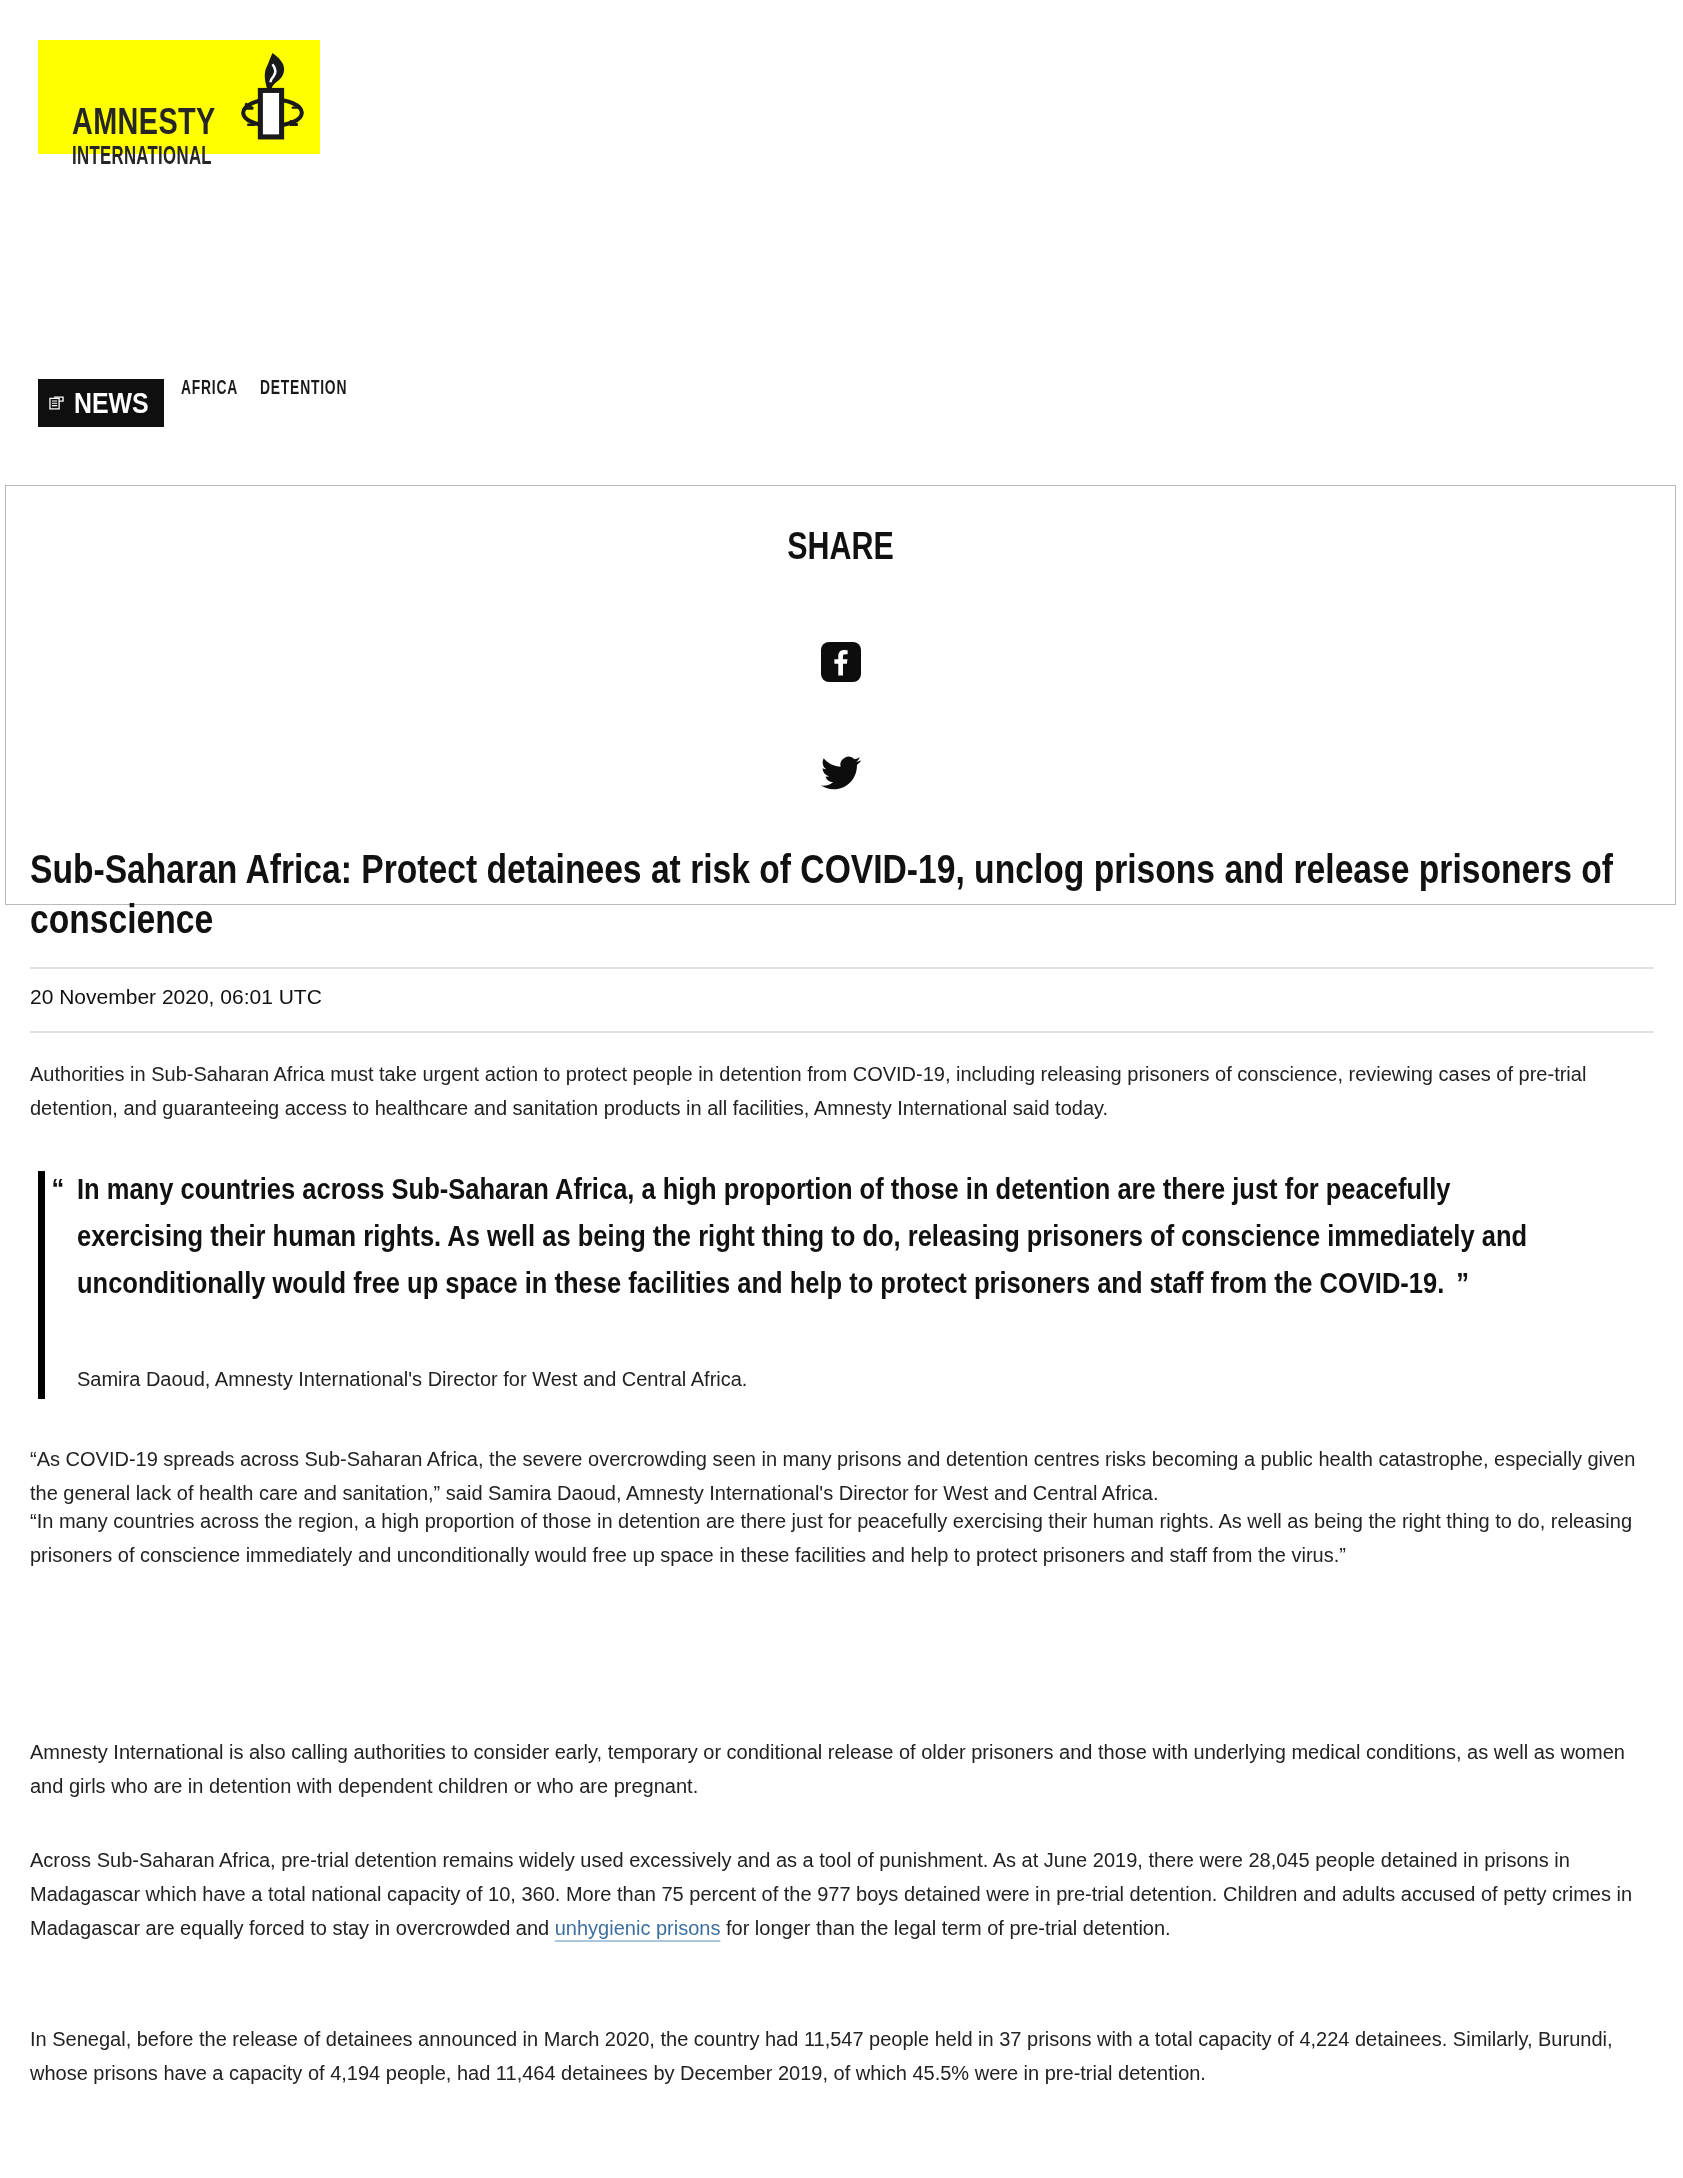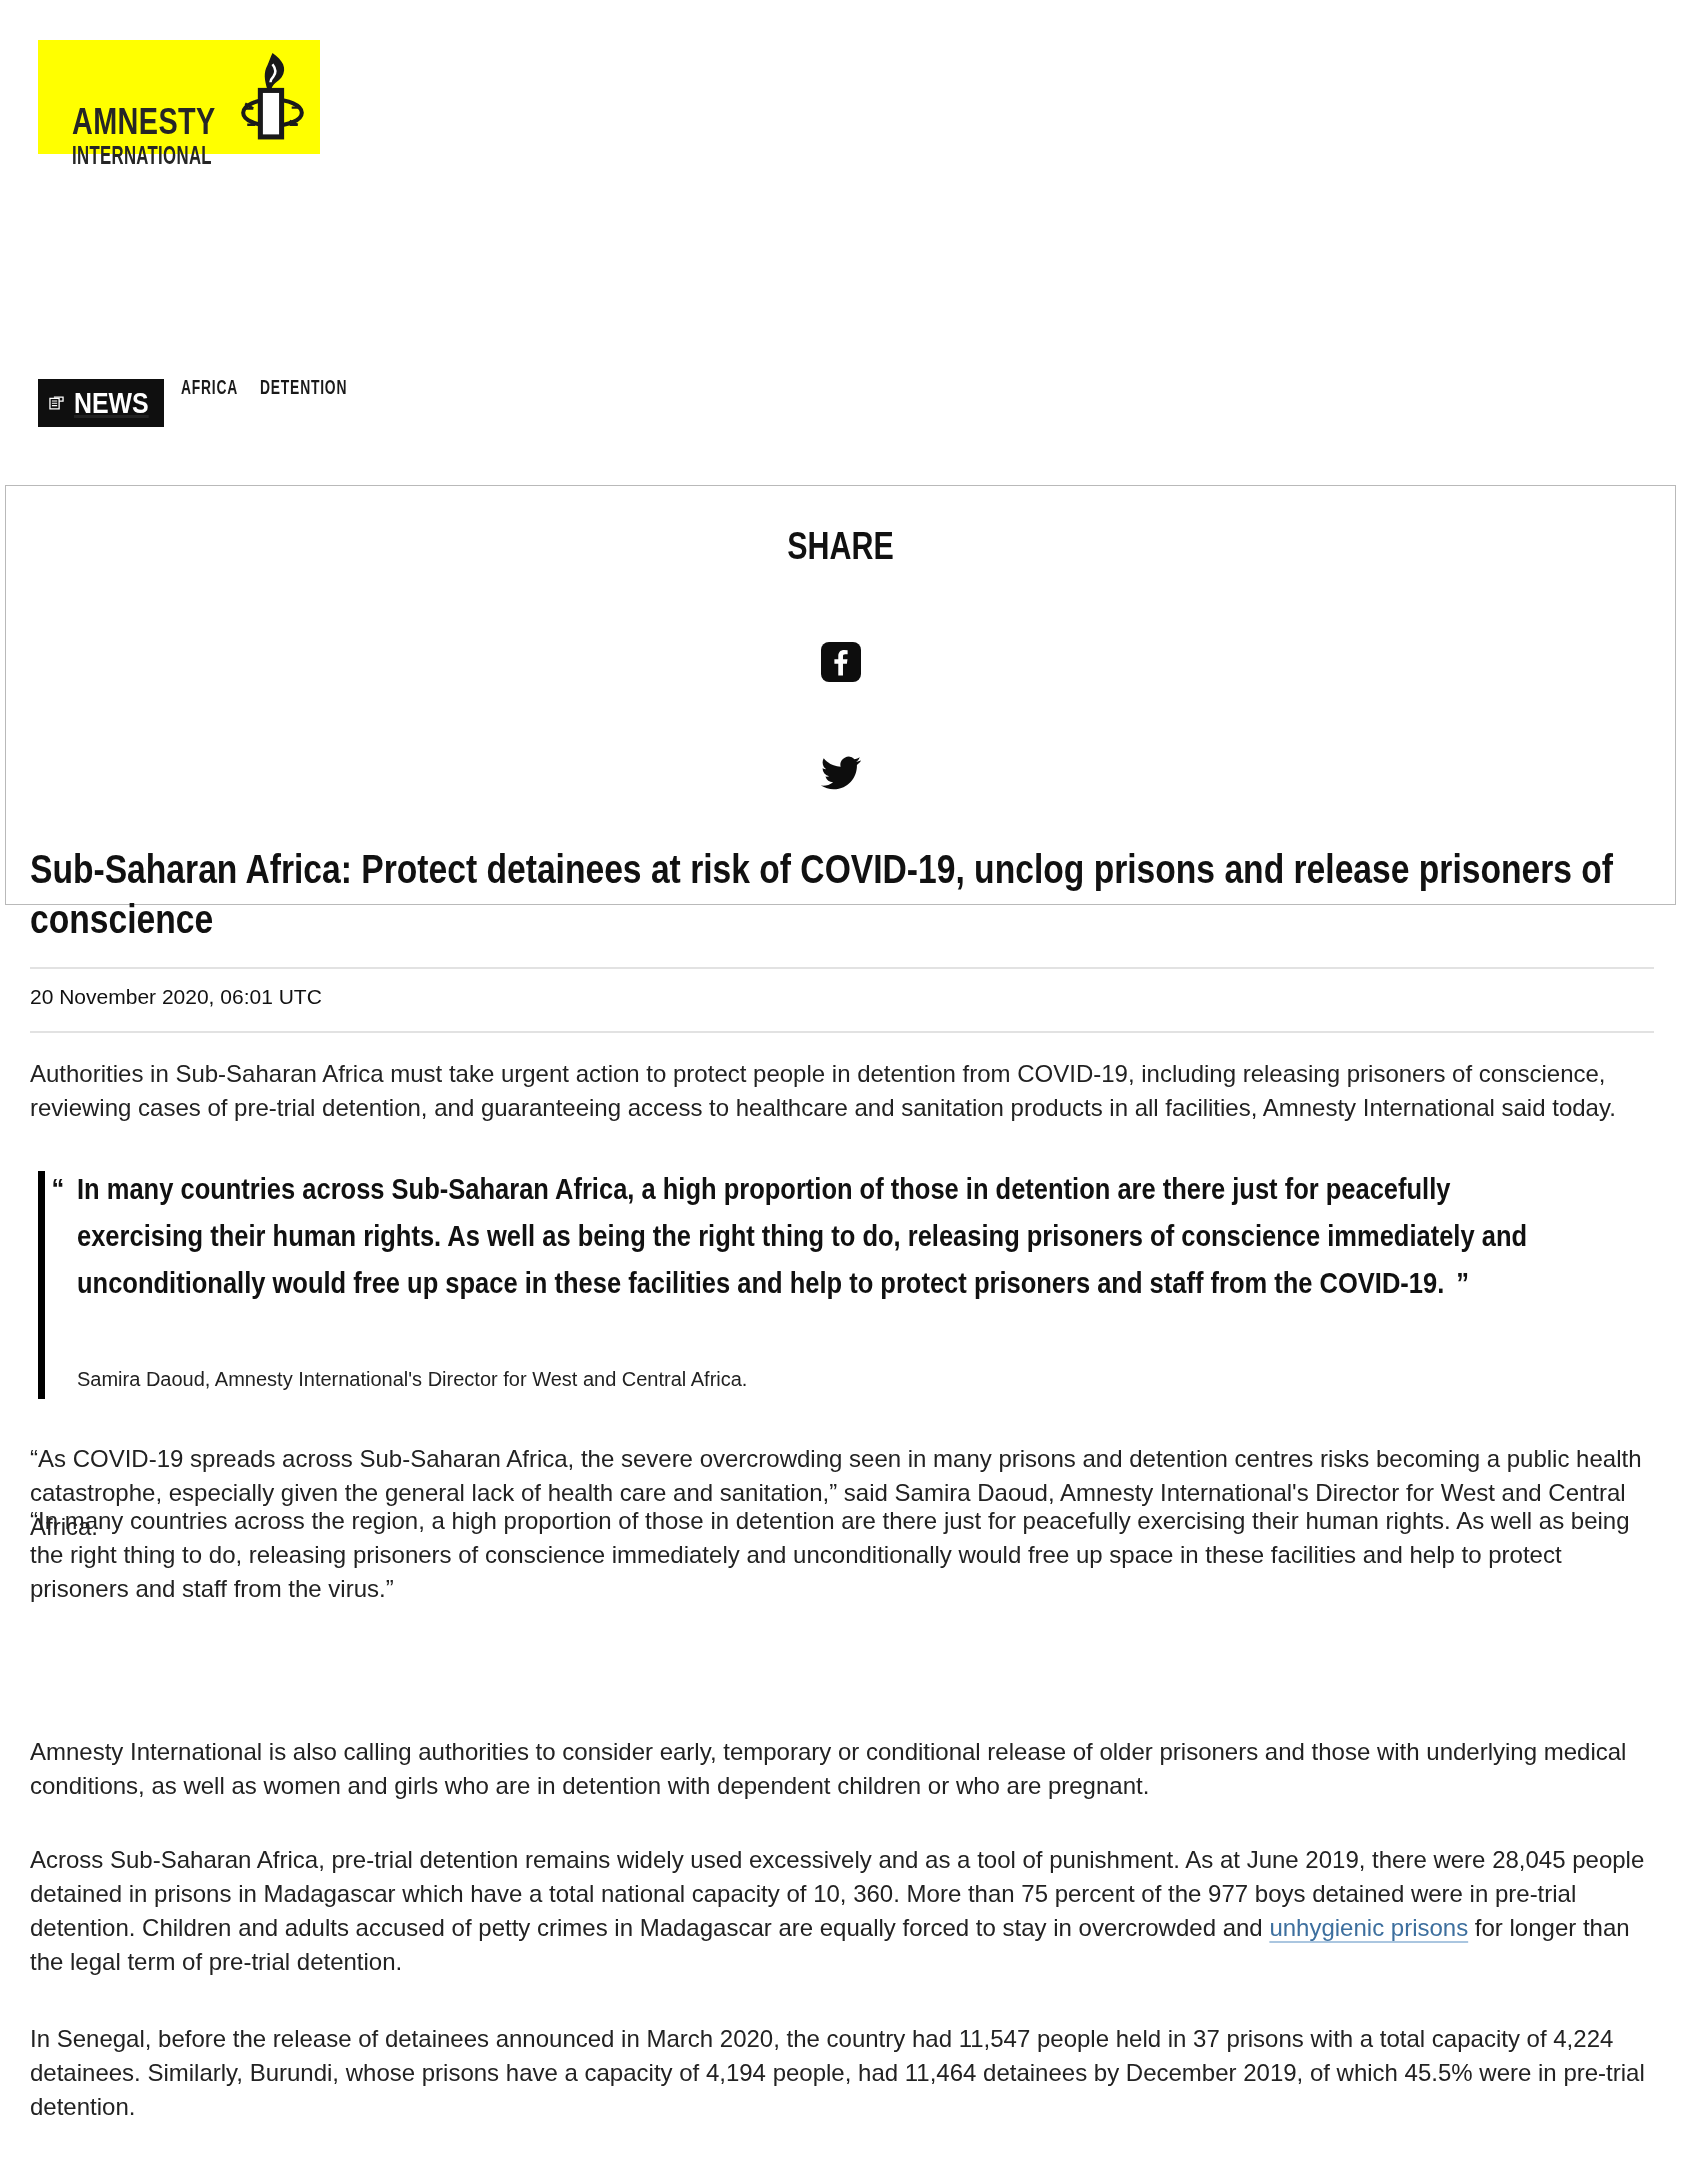--- a/index.html
+++ b/index.html
@@ -11,21 +11,21 @@
   .logo-box{left:38px;top:40px;width:282px;height:114px;background:#ffff00;cursor:pointer;}
   .logo-text{position:absolute;left:34px;top:63px;color:#262626;font-weight:bold;}
   .logo-l1{display:inline-block;font-size:36px;line-height:38px;letter-spacing:0.5px;
            transform:scaleX(.80);transform-origin:left top;white-space:nowrap;}
   .logo-l2{display:block;font-size:25px;line-height:24px;margin-top:2px;letter-spacing:0.5px;
            transform:scaleX(.67);transform-origin:left top;white-space:nowrap;font-weight:bold;}
   .candle{position:absolute;left:201px;top:10px;}
 
   
   .news-badge{left:38px;top:379px;width:126px;height:48px;background:#0f0f0f;display:flex;
-              align-items:center;padding-left:10px;box-sizing:border-box;cursor:pointer;text-decoration:underline;}
+              align-items:center;padding-left:10px;box-sizing:border-box;cursor:pointer;}
   .news-label{color:#fff;font-size:30px;font-weight:bold;display:inline-block;margin-left:9px;
               transform:scaleX(.83);transform-origin:left center;white-space:nowrap;}
   .tag{top:375px;font-size:21px;font-weight:bold;color:#1a1a1a;letter-spacing:1.2px;
        display:inline-block;transform:scaleX(.66);transform-origin:left top;white-space:nowrap;cursor:pointer;}
 
   
   .share-box{left:5px;top:485px;width:1671px;height:420px;border:1px solid #b9b9b9;box-sizing:border-box;}
   .share-row{position:absolute;left:0;top:39px;width:100%;display:flex;justify-content:center;}
   .share-label{font-size:38px;font-weight:bold;color:#111;transform:scaleX(.80);white-space:nowrap;}
   .fb-btn{position:absolute;left:50%;top:156px;transform:translateX(-50%);width:40px;height:40px;
@@ -34,21 +34,21 @@
           display:flex;align-items:center;justify-content:center;cursor:pointer;}
 
   
   .headline{left:30px;top:844px;width:1624px;}
   .headline-inner{width:1980px;transform:scaleX(.82);transform-origin:top left;
                   font-size:41px;line-height:50px;font-weight:bold;color:#111;}
   .rule{left:30px;width:1624px;height:0;border-top:2px solid #e2e2e2;}
   .date{left:30px;top:985px;font-size:21px;color:#111;}
 
   
-  .para{left:30px;width:1624px;font-size:24px;line-height:34px;color:#222;}
+  .para{left:30px;width:1624px;font-size:20px;line-height:34px;color:#222;}
   .body-link{color:#3d6f9e;text-decoration:underline;text-decoration-color:#aac6e0;
              text-decoration-thickness:2px;text-underline-offset:5px;cursor:pointer;}
 
   
   .quote-bar{left:38px;top:1171px;width:7px;height:228px;background:#000;}
   .quote-text{left:77px;top:1165px;width:1576px;}
   .quote-inner{position:relative;width:1757px;transform:scaleX(.85);transform-origin:top left;
                font-size:30px;line-height:47px;font-weight:bold;color:#111;}
   .q-open{position:absolute;left:-30px;top:0;}
   .q-close{margin-left:14px;}

